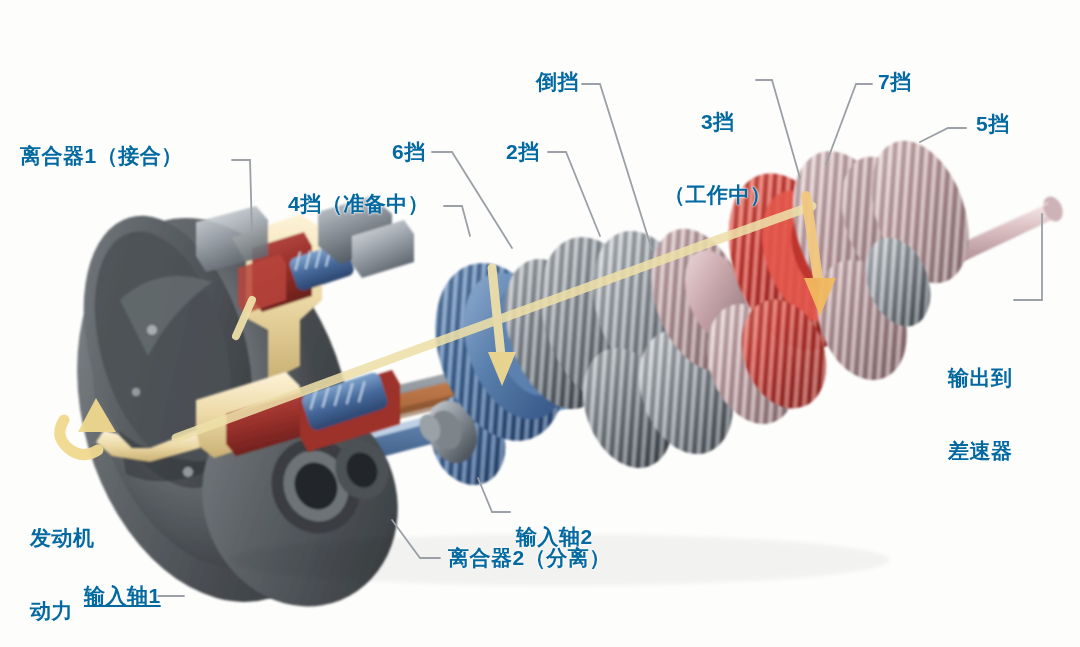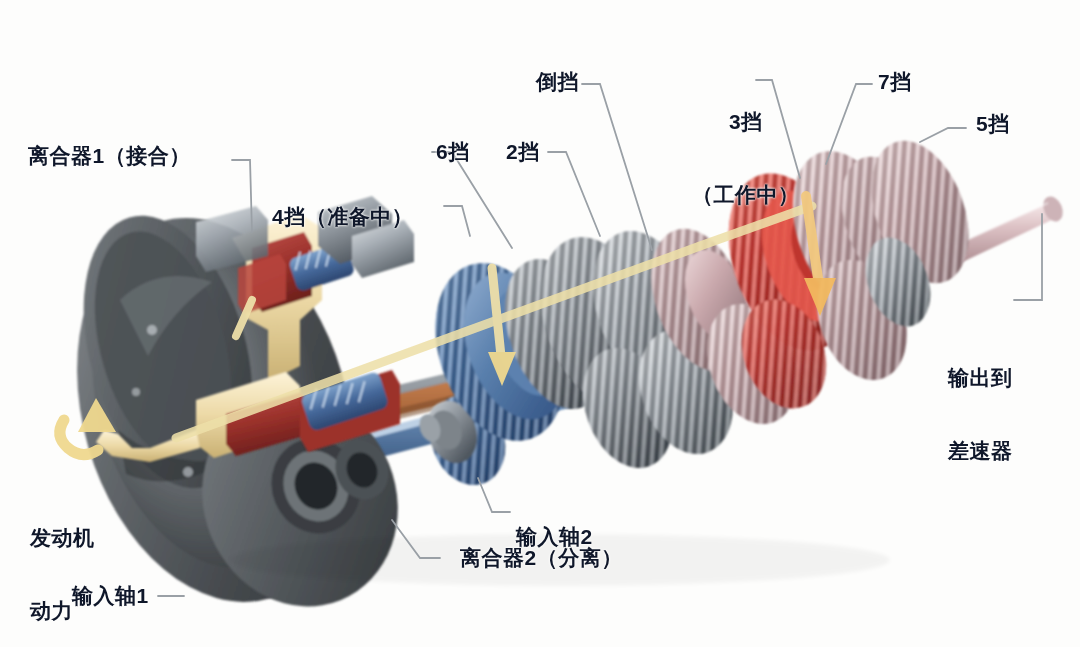--- a/index.html
+++ b/index.html
@@ -10,21 +10,21 @@
   #stage{
     position:relative;
     width:1080px;height:647px;
     background:#fdfdfc;
     overflow:hidden;
   }
 
   
   .lbl{
     position:absolute;
-    color:#0f172a;
+    color:#0369a1;
     font-weight:700;
     font-size:21px;
     line-height:1.12;
     letter-spacing:.5px;
     white-space:pre;
     text-shadow:0 0 2px #fdfdfc,0 0 3px #fdfdfc;
     user-select:none;
   }
   .lbl.two{line-height:1.15;}
 
@@ -381,48 +381,48 @@
       <path d="M1042,214 L1042,300 L1014,300"></path>
 
       <path d="M510,512 L492,512 L478,478"></path>
 
       <path d="M440,558 L420,558 L392,520"></path>
 
       <path d="M158,596 L184,596"></path>
     </g>
   </svg>
 
-  <div class="lbl" style="left:28px;top:144px;">离合器1（接合）</div>
-
-  <div class="lbl" style="left:272px;top:192px;margin-top:13px;">4挡（准备中）</div>
-
-  <div class="lbl" style="left:392px;top:140px;margin-left:44px;">6挡</div>
+  <div class="lbl" style="left:20px;top:144px;">离合器1（接合）</div>
+
+  <div class="lbl" style="left:288px;top:192px;">4挡（准备中）</div>
+
+  <div class="lbl" style="left:392px;top:140px;">6挡</div>
 
   <div class="lbl" style="left:506px;top:140px;text-align:right;">2挡</div>
 
   <div class="lbl" style="left:536px;top:70px;">倒挡</div>
 
-  <div class="lbl two" style="left:664px;top:62px;text-align:center;margin-left:28px;">
+  <div class="lbl two" style="left:664px;top:62px;text-align:center;">
     <div>3挡</div>
     <div>（工作中）</div>
   </div>
 
   <div class="lbl" style="left:878px;top:70px;text-align:center;">7挡</div>
 
   <div class="lbl" style="left:976px;top:112px;">5挡</div>
 
   <div class="lbl two" style="left:948px;top:318px;text-align:right;">
     <div>输出到</div>
     <div>差速器</div>
   </div>
 
   <div class="lbl two" style="left:30px;top:478px;">
     <div>发动机</div>
     <div>动力</div>
   </div>
 
-  <div class="lbl" style="left:72px;top:584px;">输入轴1</div>
+  <div class="lbl" style="left:84px;top:584px;text-decoration:underline;">输入轴1</div>
 
   <div class="lbl" style="left:516px;top:525px;">输入轴2</div>
 
-  <div class="lbl" style="left:460px;top:546px;">离合器2（分离）</div>
+  <div class="lbl" style="left:448px;top:546px;">离合器2（分离）</div>
 
 </div>
 
 </body></html>

